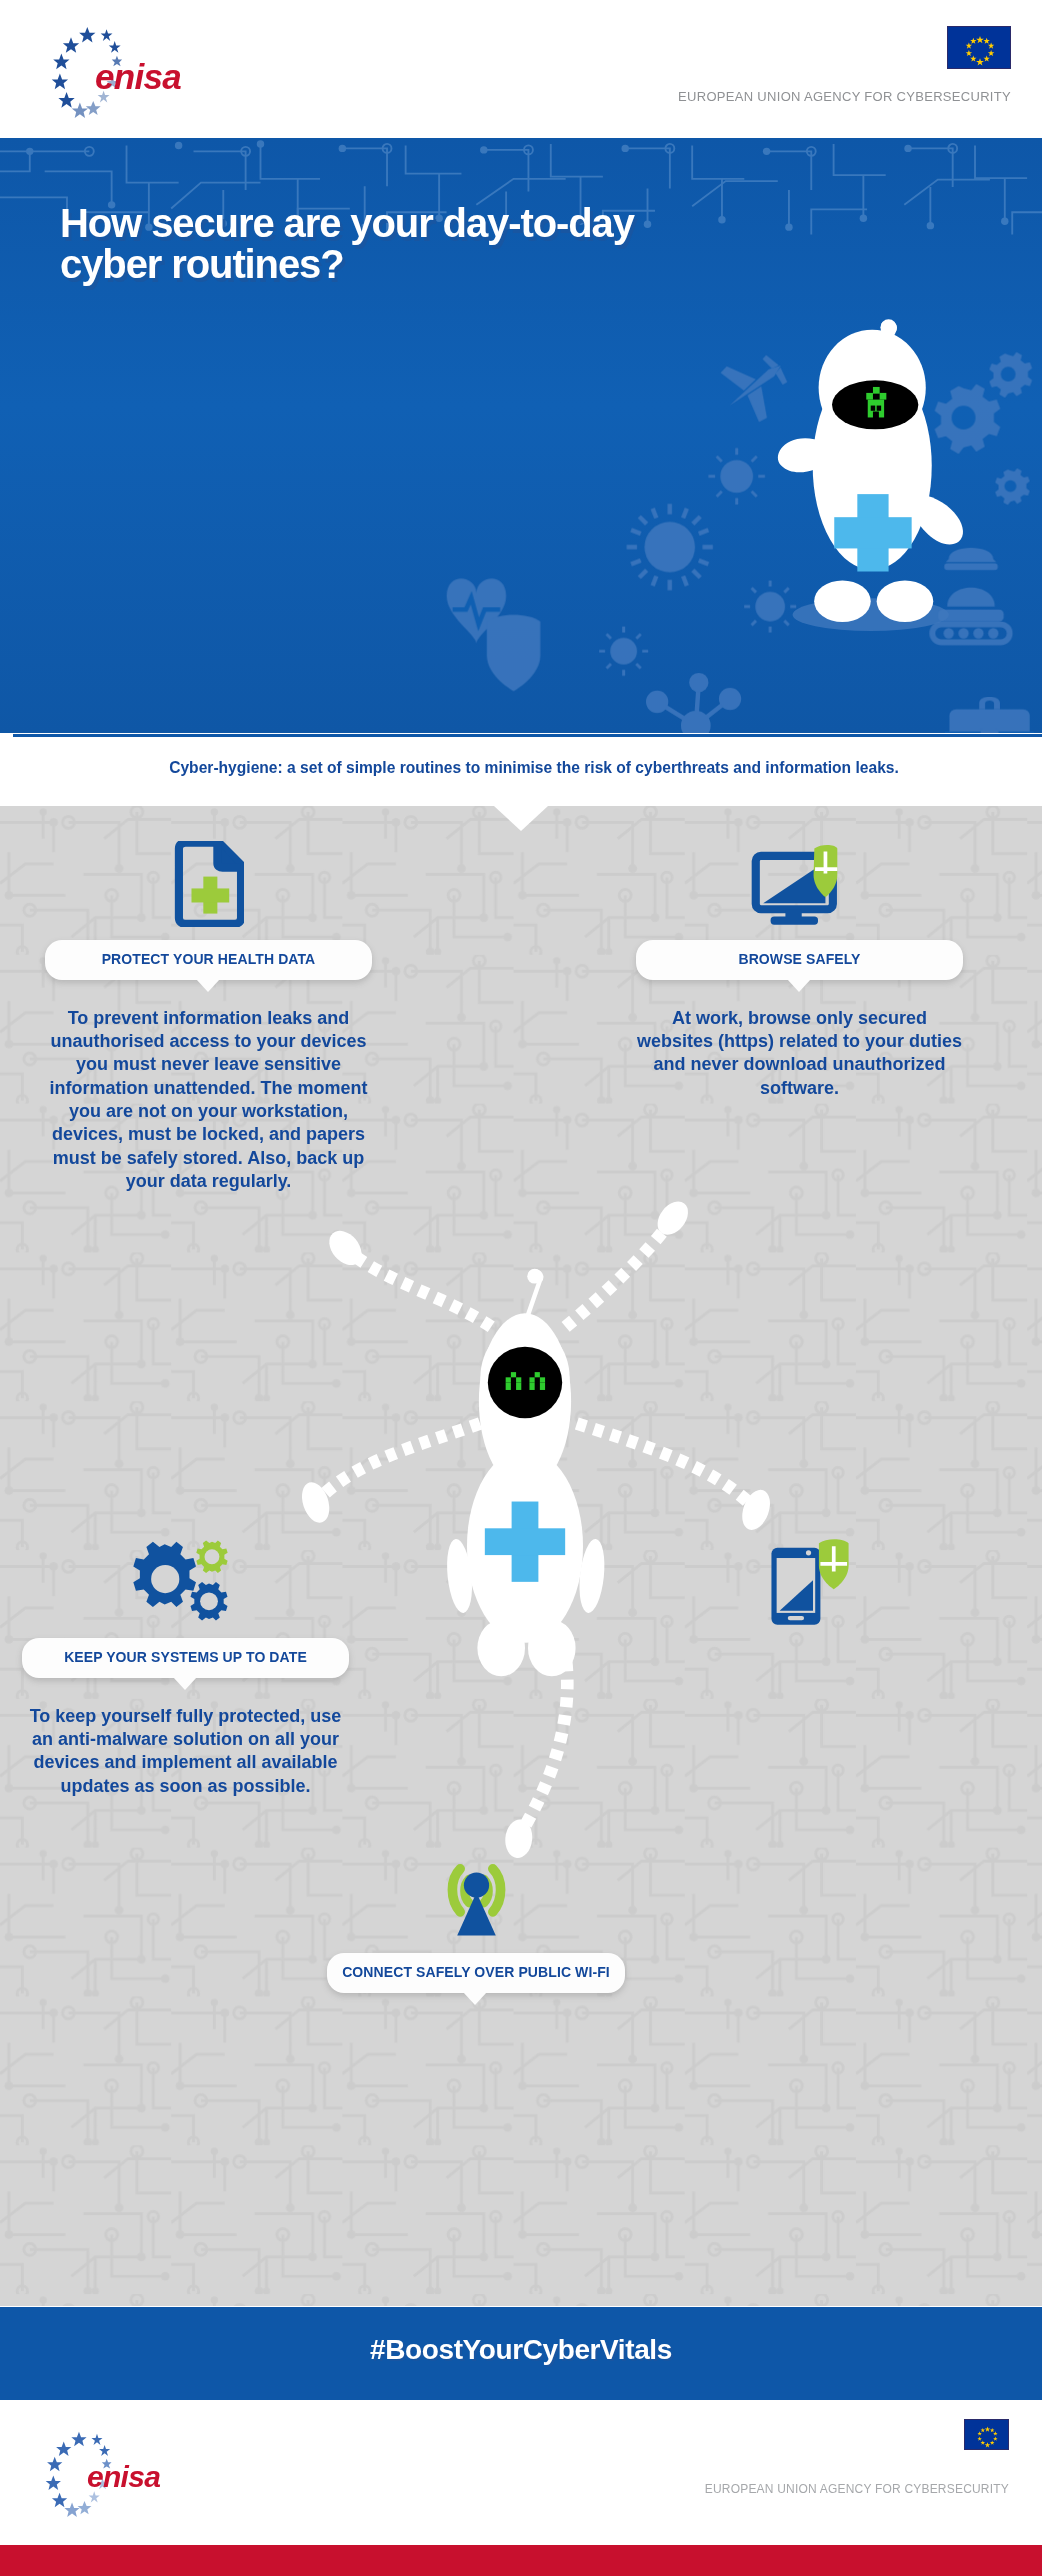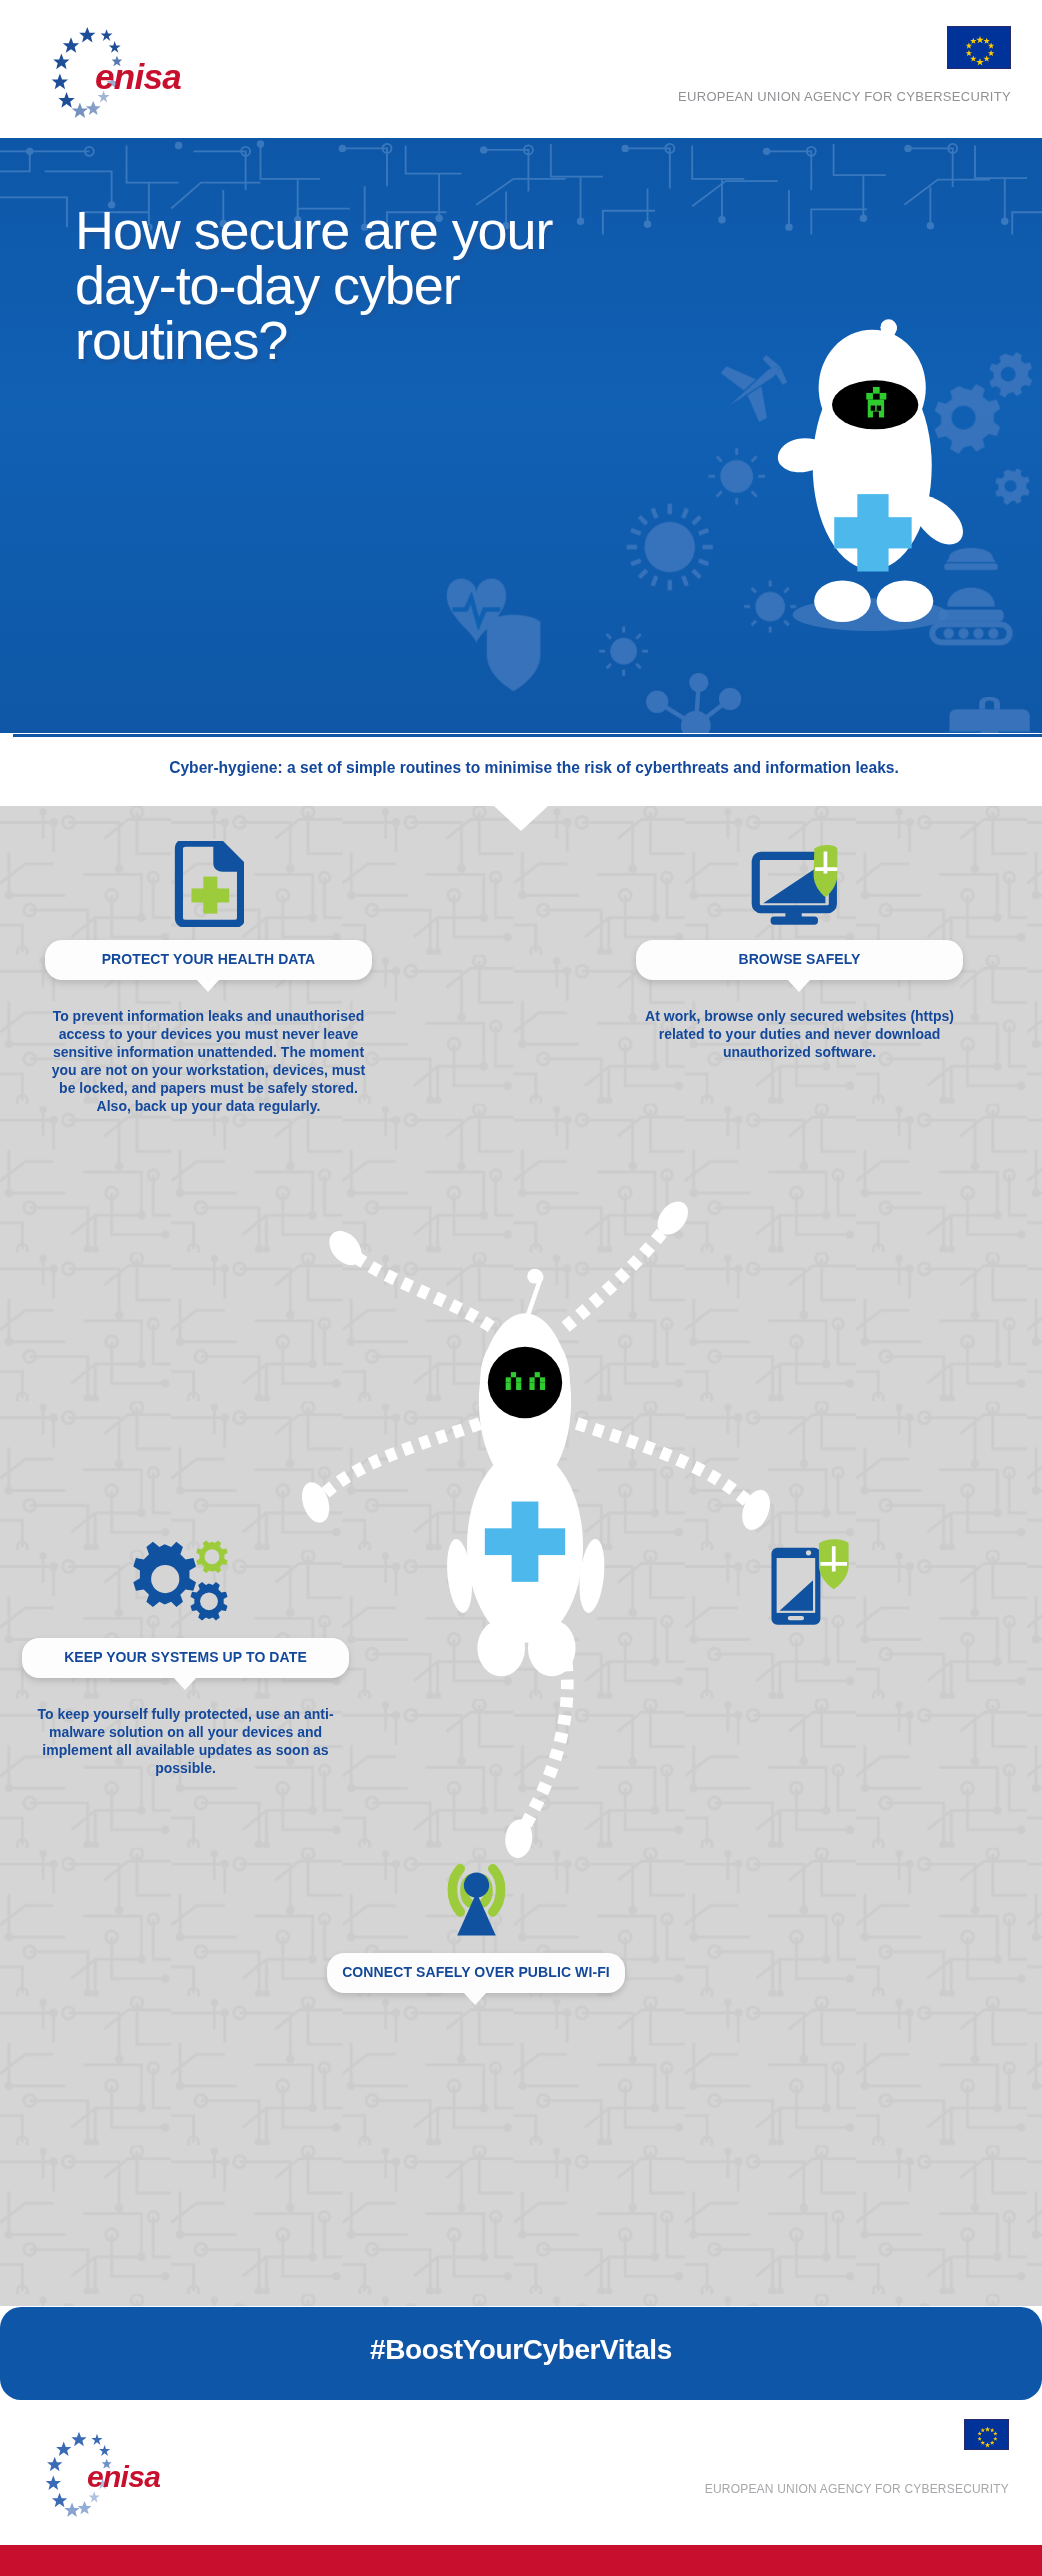--- a/index.html
+++ b/index.html
@@ -30,22 +30,22 @@
   }
 
   
   .hero {
     position:absolute; left:0; top:138px; width:1042px; height:595px;
     background:linear-gradient(180deg,#0e57a8 0%,#1060b4 45%,#0f57a6 100%);
     overflow:hidden;
   }
   .hero-circuit { position:absolute; left:0; top:0; width:1042px; height:104px; opacity:.45; }
   .hero-title {
-    position:absolute; left:75px; top:65px; width:581px;
-    font-size:54px; font-weight:400; line-height:1.02; color:#ffffff;
+    position:absolute; left:60px; top:65px; width:581px;
+    font-size:40px; font-weight:700; line-height:1.02; color:#ffffff;
     letter-spacing:-1.1px;
     text-shadow:3px 3.7px 0 rgba(26,86,160,.85);
   }
   .hero-deco { position:absolute; left:0; top:0; width:1042px; height:595px; }
   .hero-robot { position:absolute; left:759px; top:179px; width:216px; height:320px; }
 
   
   .subband {
     position:absolute; left:0; top:734px; width:1042px; height:72px;
     background:#ffffff;
@@ -83,38 +83,37 @@
     font-size:14px; font-weight:700; color:#13489b; letter-spacing:0.1px; line-height:1.25;
   }
   .pill:after {
     content:""; position:absolute; left:50%; margin-left:-12.7px; bottom:-12.7px;
     width:0; height:0;
     border-left:12.7px solid transparent; border-right:12.7px solid transparent;
     border-top:13.4px solid #fdfdfd;
   }
   .card-body {
     margin-top:27px; text-align:center;
-    font-size:14px; line-height:1.30; color:#13489b; font-weight:600;
+    font-size:18px; line-height:1.30; color:#13489b; font-weight:600;
   }
 
   
   #card-health  { left:45px;  top:22px;  width:327px; }
   #card-browse  { left:636px; top:22px;  width:327px; }
   #card-update  { left:22px;  top:720px; width:327px; }
   #card-devices { left:648px; top:720px; width:327px; }
   #card-wifi    { left:327px; top:1035px; width:298px; }
 
   .robot-center { position:absolute; left:406px; top:461px; width:238px; height:417px; z-index:4; }
   .arms { position:absolute; left:0; top:0; width:1042px; height:1500px; z-index:3; }
 
   
   .hashband {
     position:absolute; left:0; top:2307px; width:1042px; height:93px;
     background:#0e57a8;
-    border-radius:21px;
   }
   .hashband .t {
     position:absolute; left:0; top:27px; width:1042px; text-align:center;
     font-size:28px; font-weight:700; color:#fff; letter-spacing:-0.4px;
     text-shadow:2.2px 2.2px 0 rgba(25,85,160,.9);
   }
 
   
   .footer { position:absolute; left:0; top:2400px; width:1042px; height:146px; background:#fff; }
   .footer-logo { position:absolute; left:36px; top:21px; width:149px; height:104px; }

